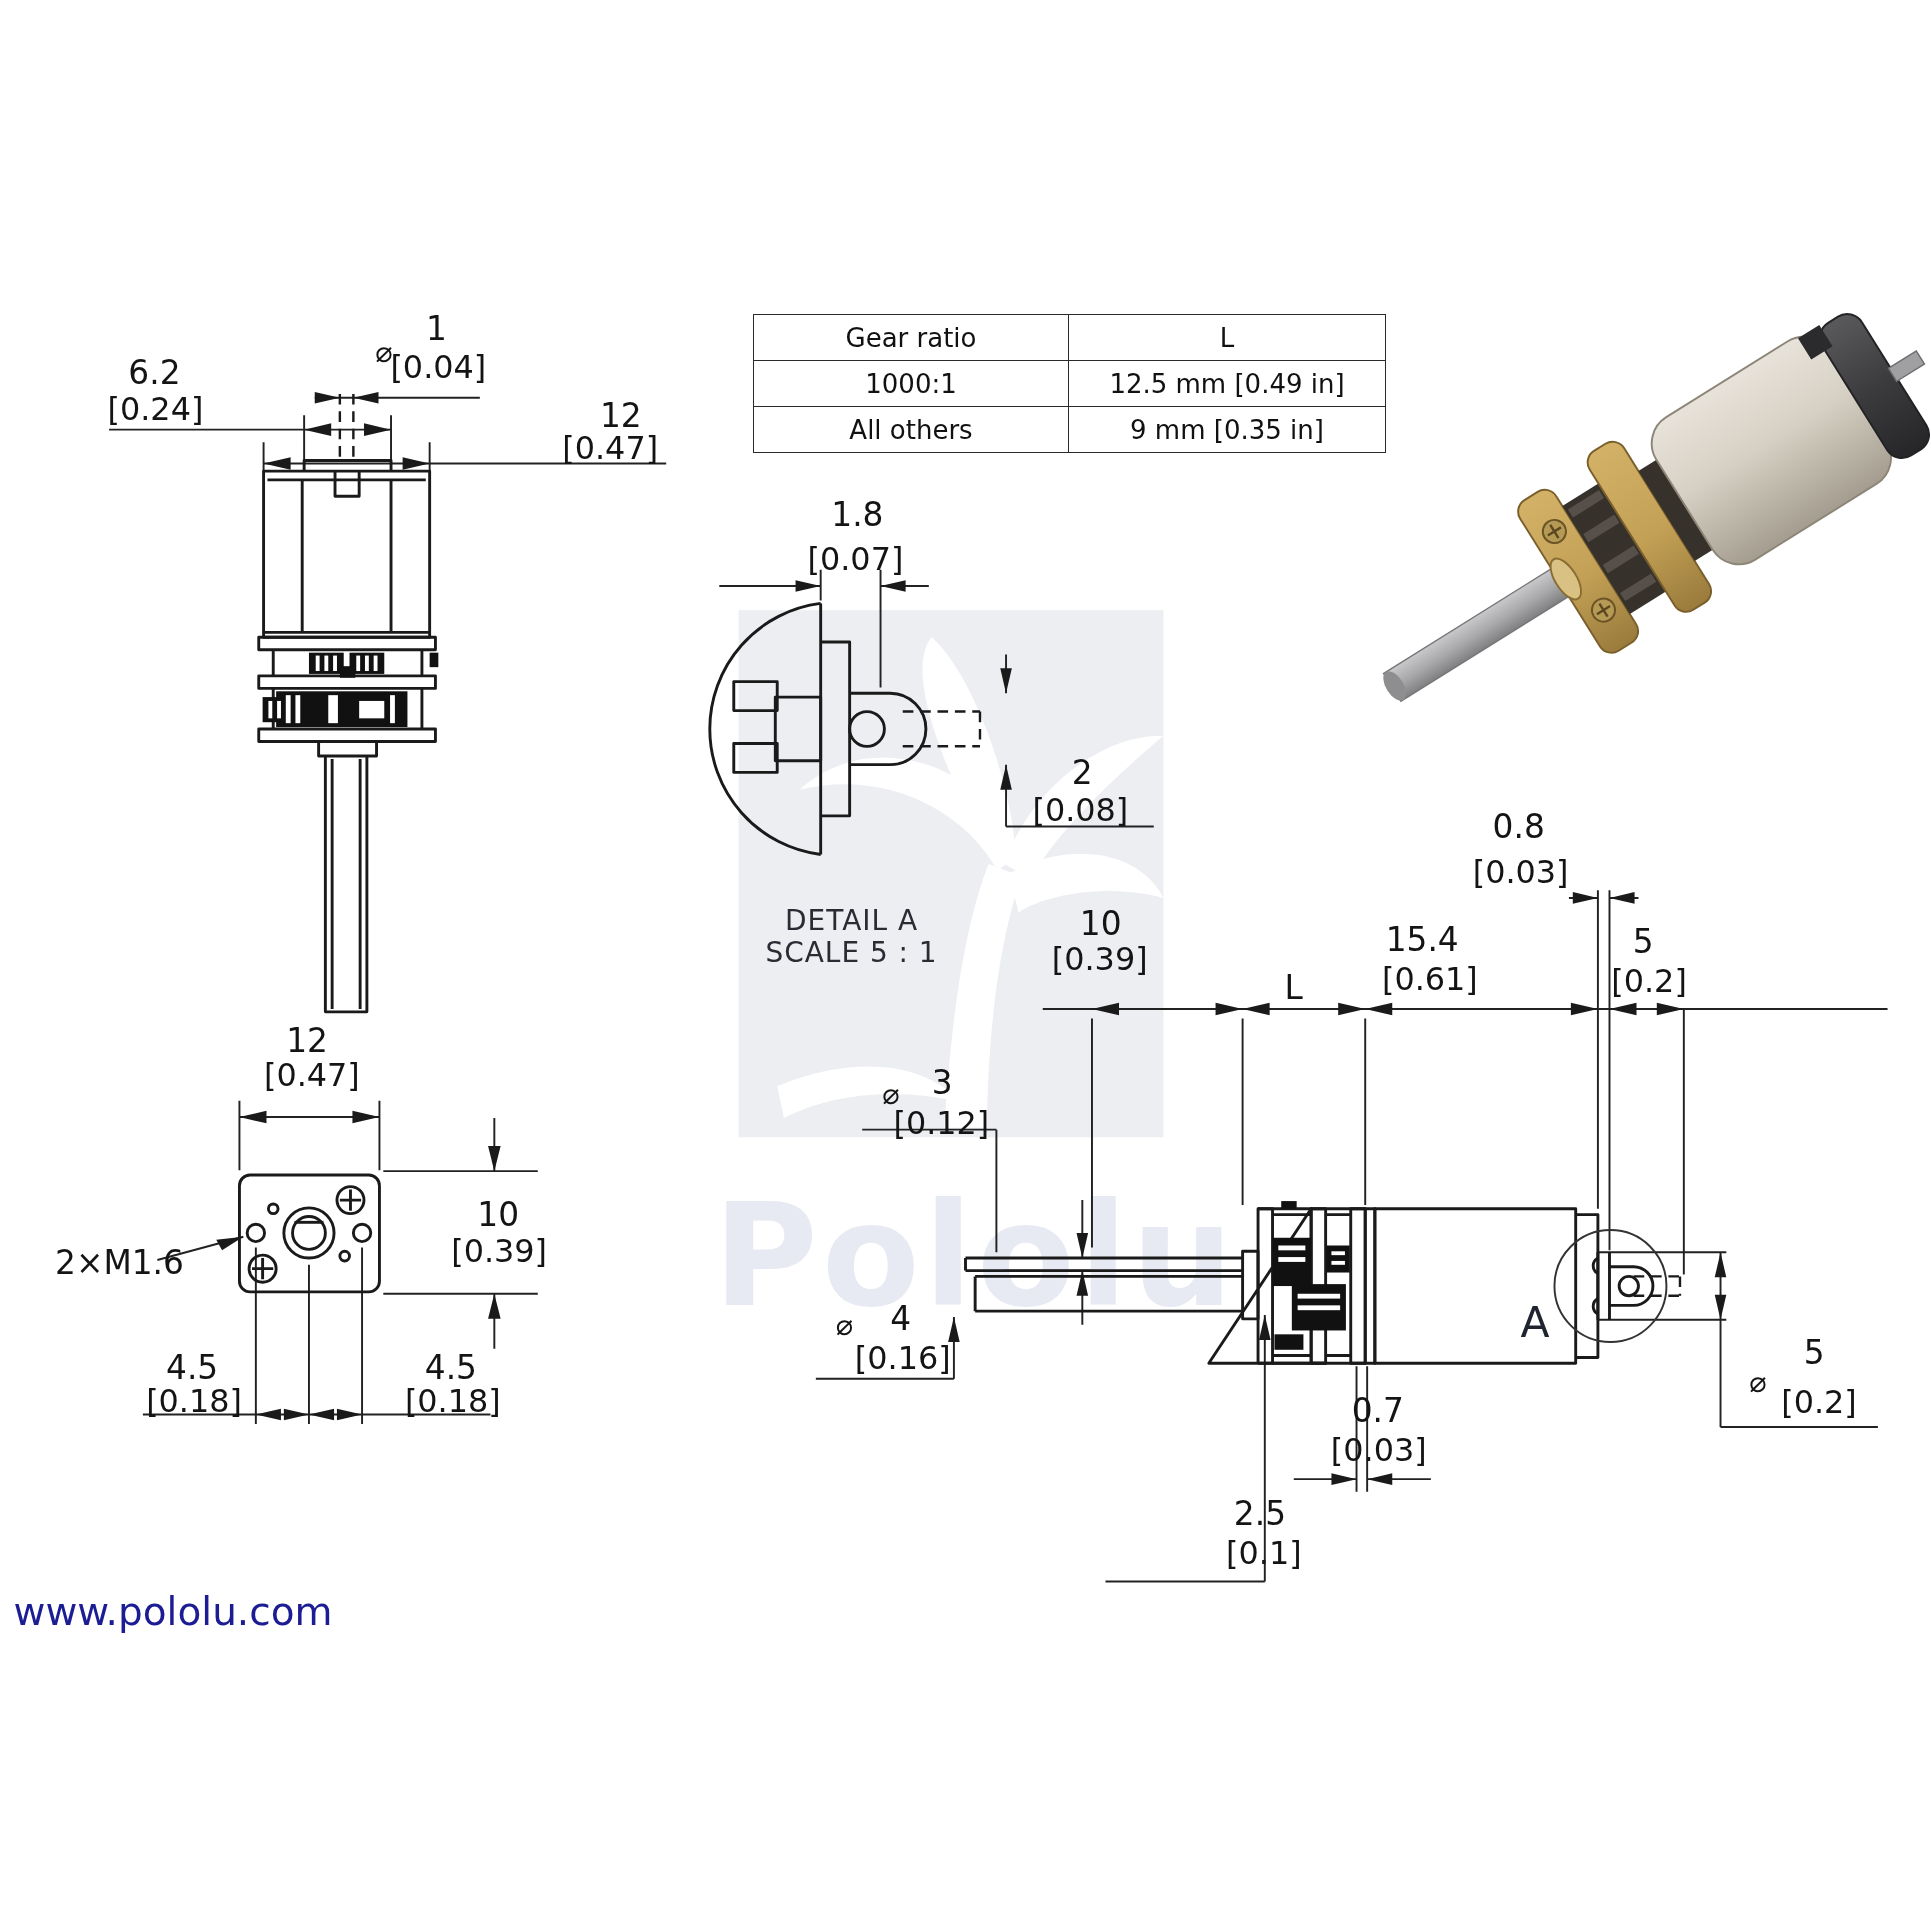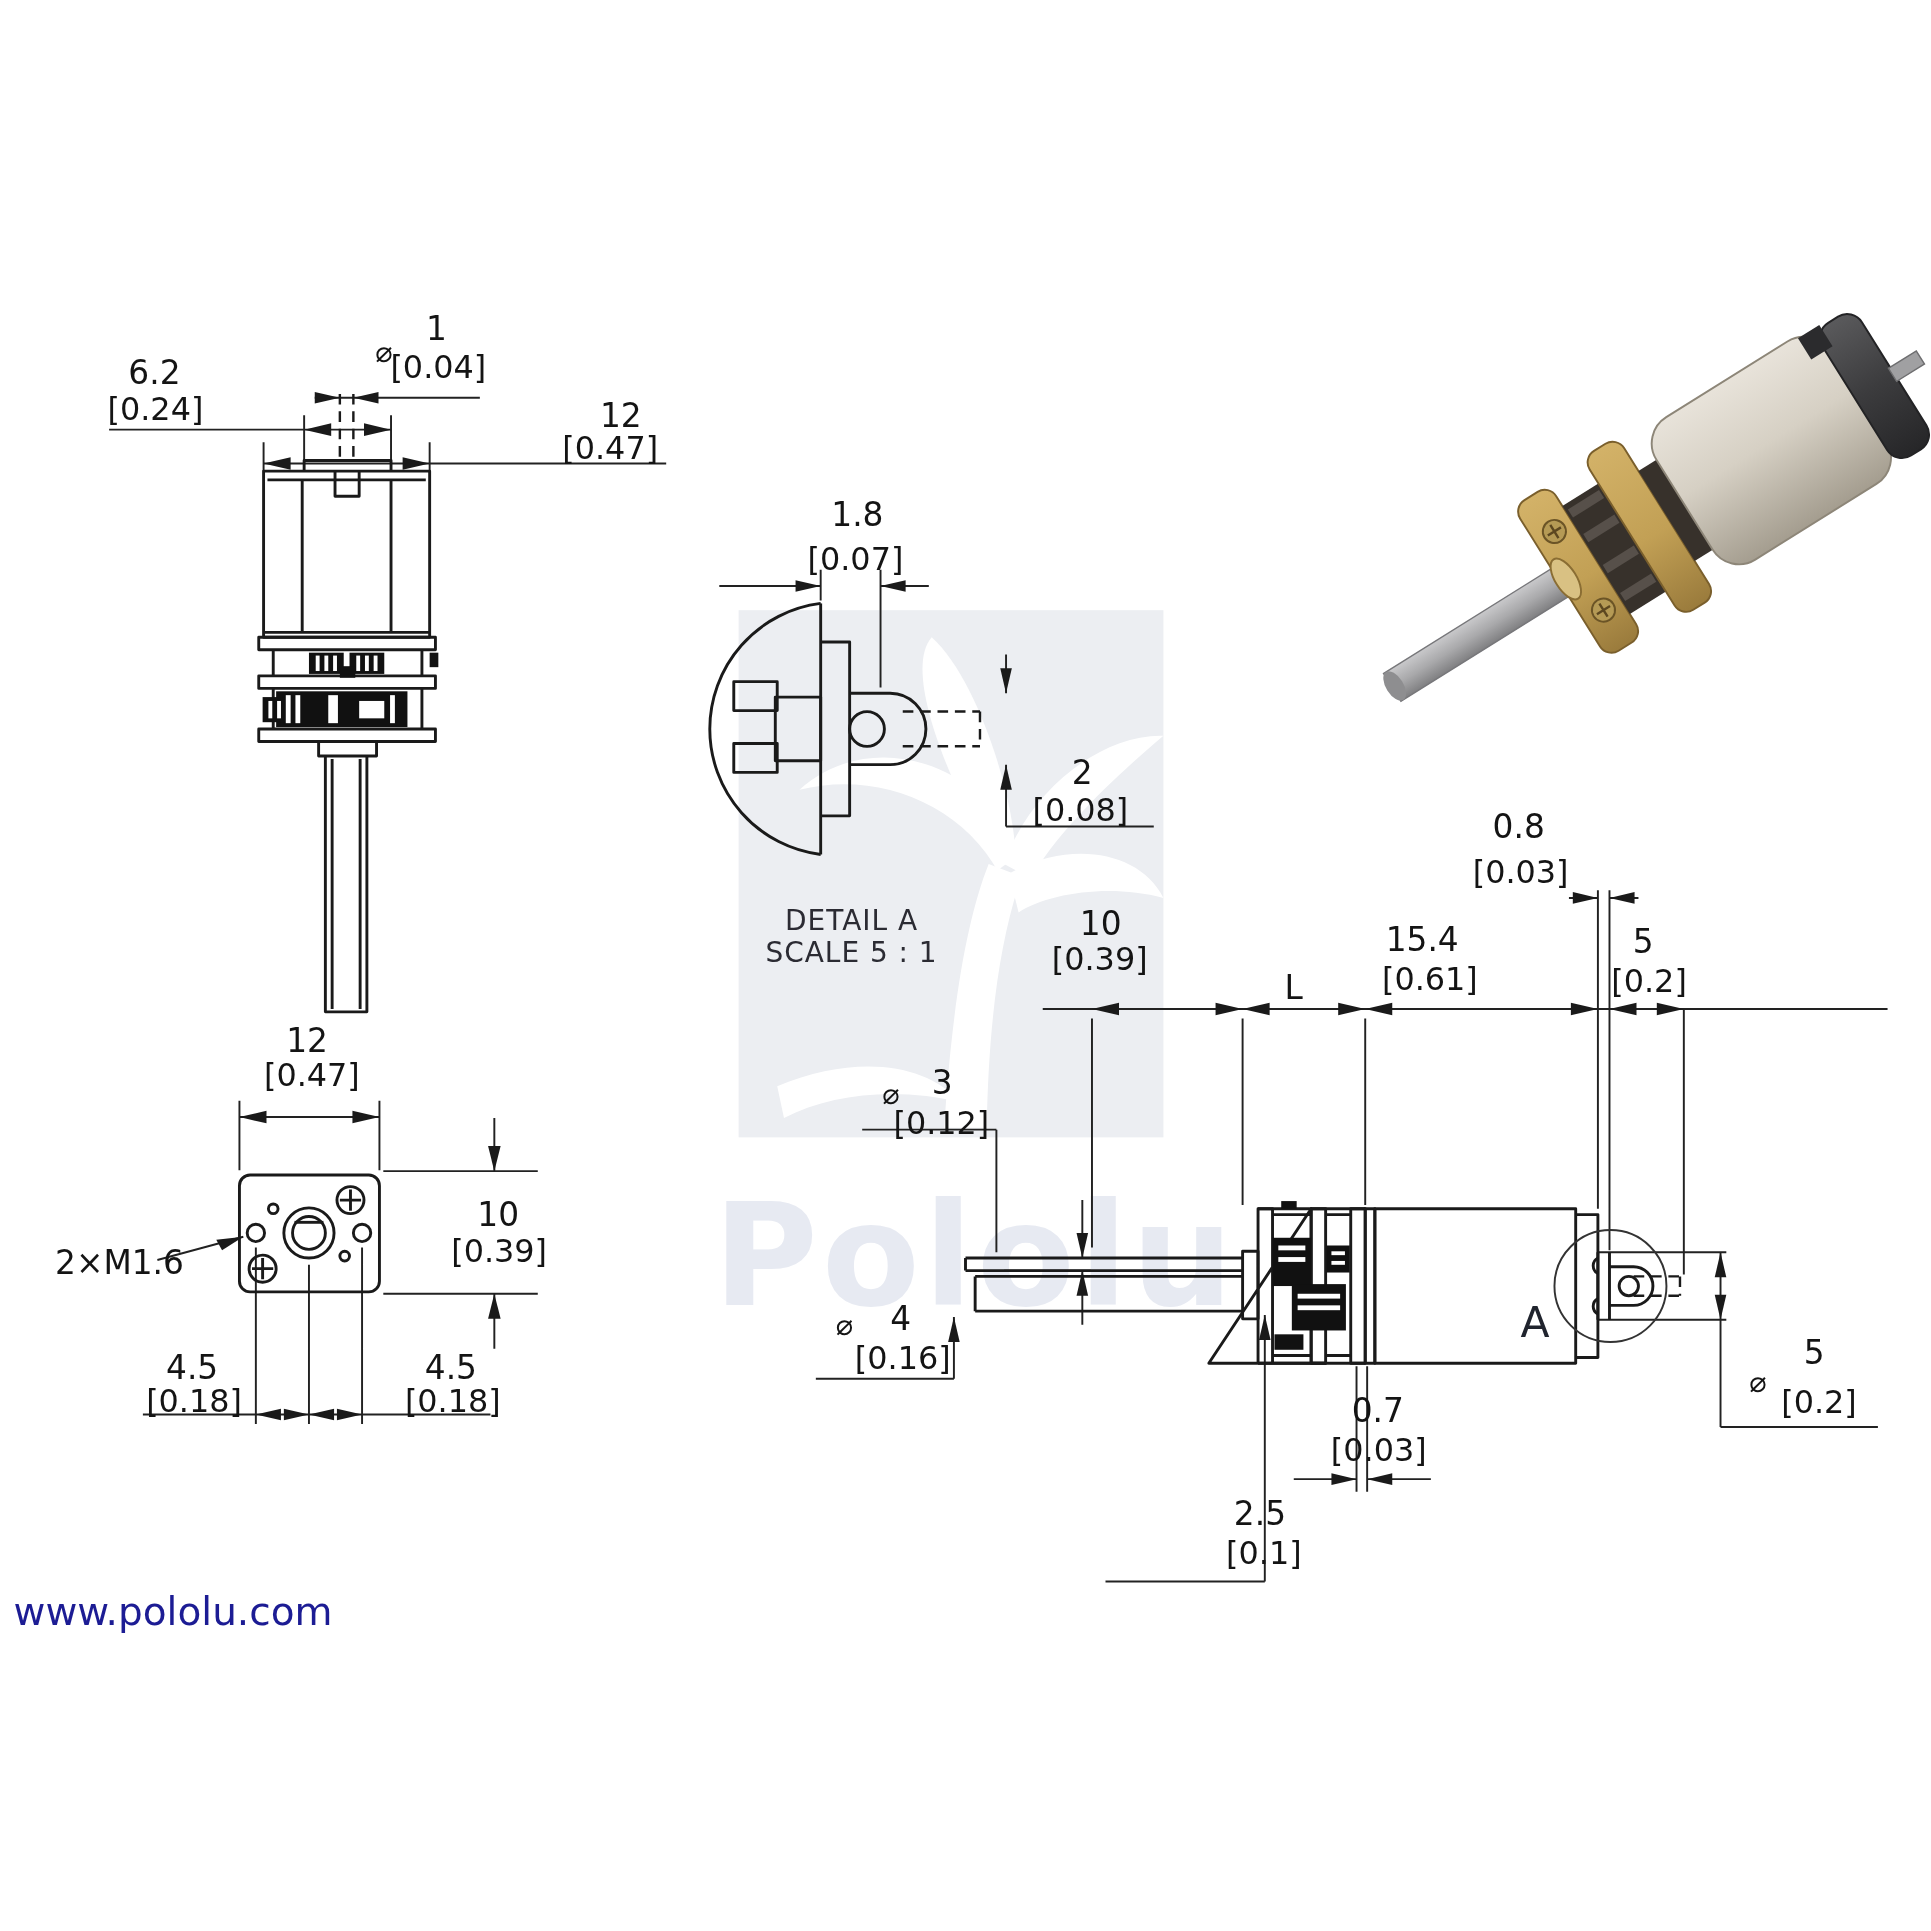--- a/index.html
+++ b/index.html
@@ -302,18 +302,34 @@
     <rect x="293" y="-97" width="42" height="194" rx="14" fill="url(#gBrass)" stroke="#7a5f2c" stroke-width="2"></rect>
     <rect x="335" y="-55" width="26" height="110" fill="#37312b"></rect>
     <rect x="357" y="-87" width="212" height="174" rx="32" fill="url(#gMotor)" stroke="#8d8678" stroke-width="2"></rect>
     <rect x="565" y="-81" width="48" height="162" rx="18" fill="url(#gCap)" stroke="#232325" stroke-width="2"></rect>
     <rect x="548" y="-84" width="26" height="26" fill="#2b2b2d"></rect>
     <rect x="611" y="-8" width="34" height="16" fill="#a0a0a2" stroke="#6e6e70" stroke-width="1.5"></rect>
   </g>
 </svg>
 
 
+<table id="spec-table">
+  <tbody>
+    <tr>
+      <td class="c1">Gear ratio</td>
+      <td>L</td>
+    </tr>
+    <tr>
+      <td class="c1">1000:1</td>
+      <td>12.5 mm [0.49 in]</td>
+    </tr>
+    <tr>
+      <td class="c1">All others</td>
+      <td>9 mm [0.35 in]</td>
+    </tr>
+  </tbody>
+</table>
 
 
 <div id="footer-url">www.pololu.com</div>
 
 </div>
 
 
 </body></html>

